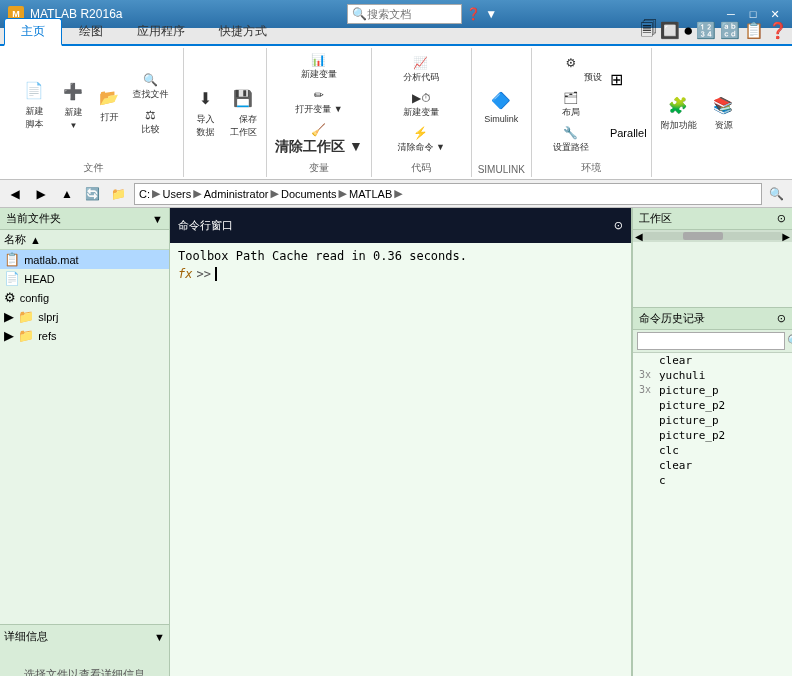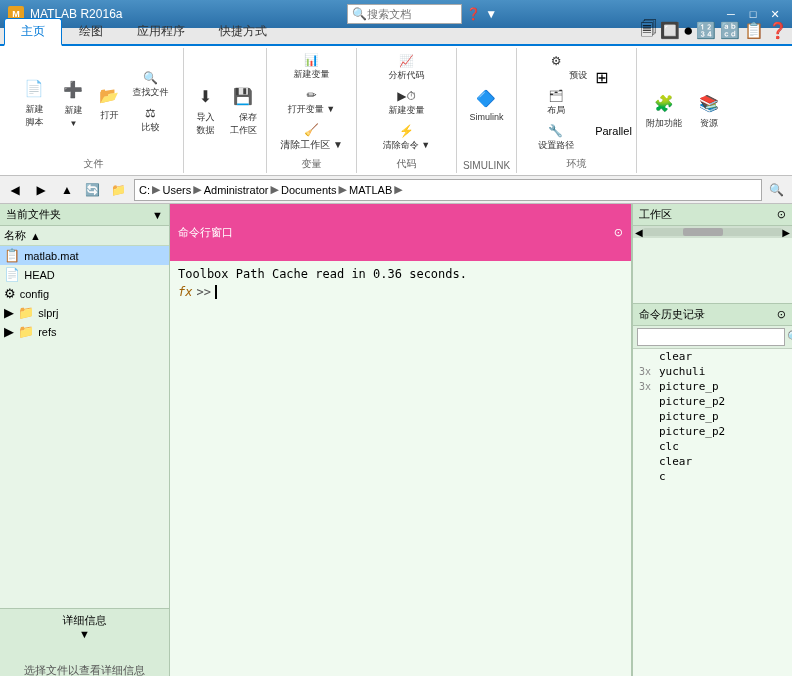--- a/index.html
+++ b/index.html
@@ -171,23 +171,23 @@
 
     
     #center-panel {
       flex: 1;
       background: #e8f5e8;
       display: flex;
       flex-direction: column;
       border-right: 1px solid #b0c8b0;
     }
     #cmd-header {
-      background: #ec4899;
+      background: #0f172a;
       color: white;
-      padding: 21px 8px;
+      padding: 10px 8px;
       font-size: 11px;
       display: flex;
       align-items: center;
       justify-content: space-between;
     }
     #cmd-content {
       flex: 1;
       background: #f0faf0;
       padding: 6px 8px;
       font-family: monospace;
@@ -269,21 +269,21 @@
       flex: 1;
       overflow: hidden;
       font-family: monospace;
       font-size: 11px;
       background: #f0faf0;
     }
     .hist-item {
       padding: 1px 6px;
       cursor: pointer;
       display: flex;
-      align-items: center;
+      align-items: flex-start;
       gap: 2px;
     }
     .hist-prefix { color: #888; font-size: 10px; min-width: 18px; }
     .small-tb-btn {
       display: flex;
       flex-direction: column;
       align-items: center;
       padding: 2px 3px;
       cursor: pointer;
       border: 1px solid transparent;
@@ -390,21 +390,21 @@
         <div class="small-tb-btn">
           <span class="small-icon">📊</span>
           <span style="font-size:9px;">新建变量</span>
         </div>
         <div class="small-tb-btn">
           <span class="small-icon">✏</span>
           <span style="font-size:9px;">打开变量 ▼</span>
         </div>
         <div class="small-tb-btn">
           <span class="small-icon">🧹</span>
-          <span style="font-size:10px;">清除工作区 ▼</span>
+          <span style="font-size:14px;font-weight:bold;">清除工作区 ▼</span>
         </div>
       </div>
     </div>
     <div class="toolbar-group-label">变量</div>
   </div>
 
   <div class="toolbar-group" style="min-width:100px;">
     <div class="toolbar-btns">
       <div style="display:flex;flex-direction:column;gap:1px;">
         <div class="small-tb-btn">
@@ -522,21 +522,21 @@
         <span class="file-icon">📁</span>
         <span>slprj</span>
       </div>
       <div class="file-item">
         <span class="file-icon">▶</span>
         <span class="file-icon">📁</span>
         <span>refs</span>
       </div>
     </div>
     <div id="details-panel">
-      <div style="display:flex;align-items:center;justify-content:space-between;flex-direction:column;">
+      <div style="display:flex;align-items:center;justify-content:space-between;">
         <span>详细信息</span>
         <span>▼</span>
       </div>
       <div id="details-content">
         <span>选择文件以查看详细信息</span>
       </div>
     </div>
   </div>
 
   <div id="center-panel">

